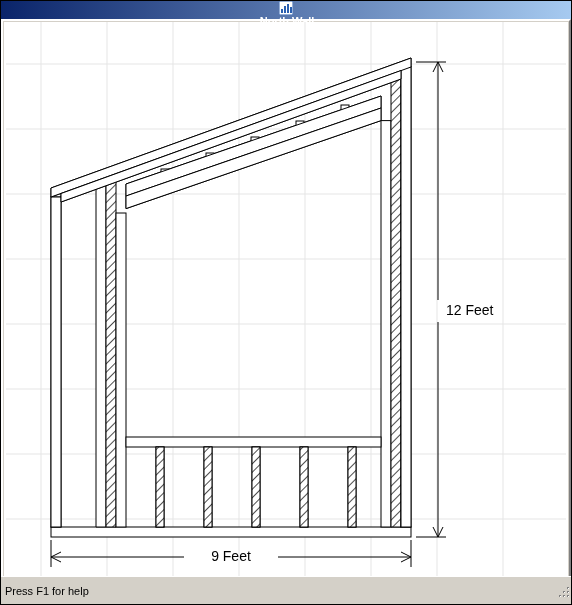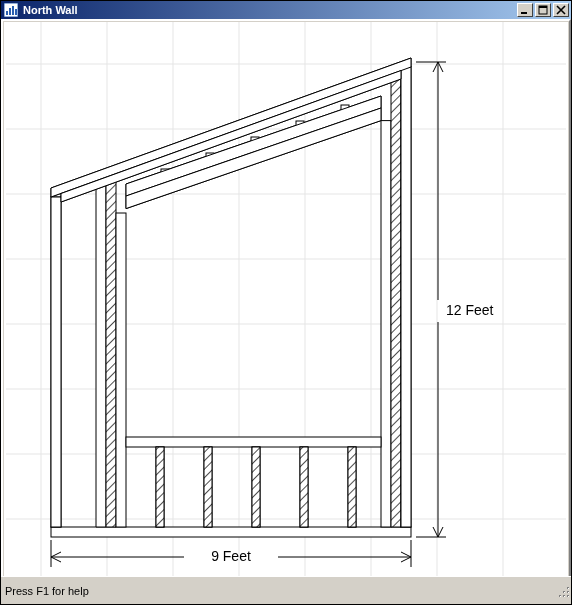--- a/index.html
+++ b/index.html
@@ -1,17 +1,17 @@
 <!DOCTYPE html>
 <html><head>
 <meta charset="utf-8">
 <style>
   html,body{margin:0;padding:0;font-family:Tahoma,Arial,sans-serif;font-size:11px;}
   .window{width:572px;height:605px;border:1px solid #000;box-sizing:border-box;background:#d4d0c8;position:relative;}
-  .titlebar{height:18px;background:linear-gradient(to right,#0a246a,#a6caf0);display:flex;align-items:center;color:#fff;font-weight:bold;font-size:11px;}
+  .titlebar{height:18px;background:linear-gradient(to right,#0a246a,#a6caf0);display:flex;align-items:center;color:#fff;font-weight:bold;font-size:11px;flex-direction:column;}
   .titlebar .icon-slot{width:16px;height:16px;margin:0 2px;display:flex;align-items:center;justify-content:center;}
   .titlebar .title-text{flex:1;padding-left:2px;}
   .win-btns{display:flex;margin-right:2px;}
   .win-btn{width:16px;height:14px;background:#d4d0c8;border:1px solid #fff;border-right-color:#404040;border-bottom-color:#404040;margin-left:2px;display:flex;align-items:center;justify-content:center;box-sizing:border-box;position:relative;}
   .win-btn svg{display:block;}
   .client{position:absolute;top:18px;left:0;right:0;bottom:19px;border:2px solid #fff;border-right-color:#808080;border-bottom-color:#808080;box-sizing:border-box;}
   .canvas{position:absolute;inset:1px;background:#fff;}
   .statusbar{position:absolute;bottom:0;left:0;right:0;height:28px;background:#d4d0c8;border-top:1px solid #fff;display:flex;align-items:center;padding-left:4px;color:#000;font-size:11px;box-sizing:border-box;}
   .sb-grip{margin-left:auto;width:16px;height:16px;}
   svg.diagram{width:100%;height:100%;display:block;}

